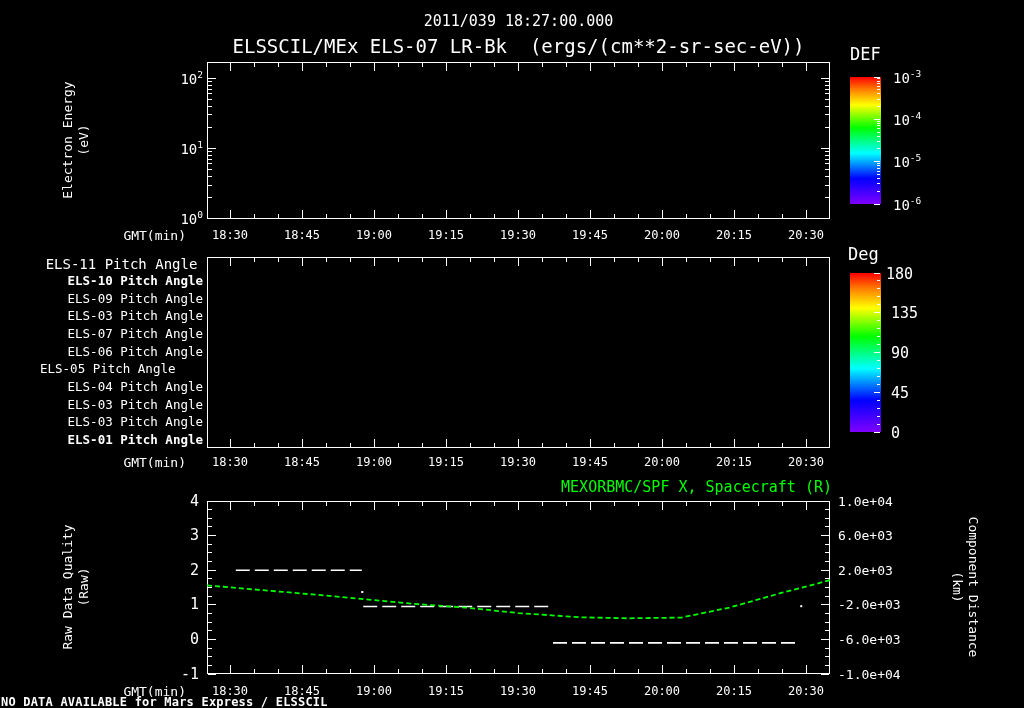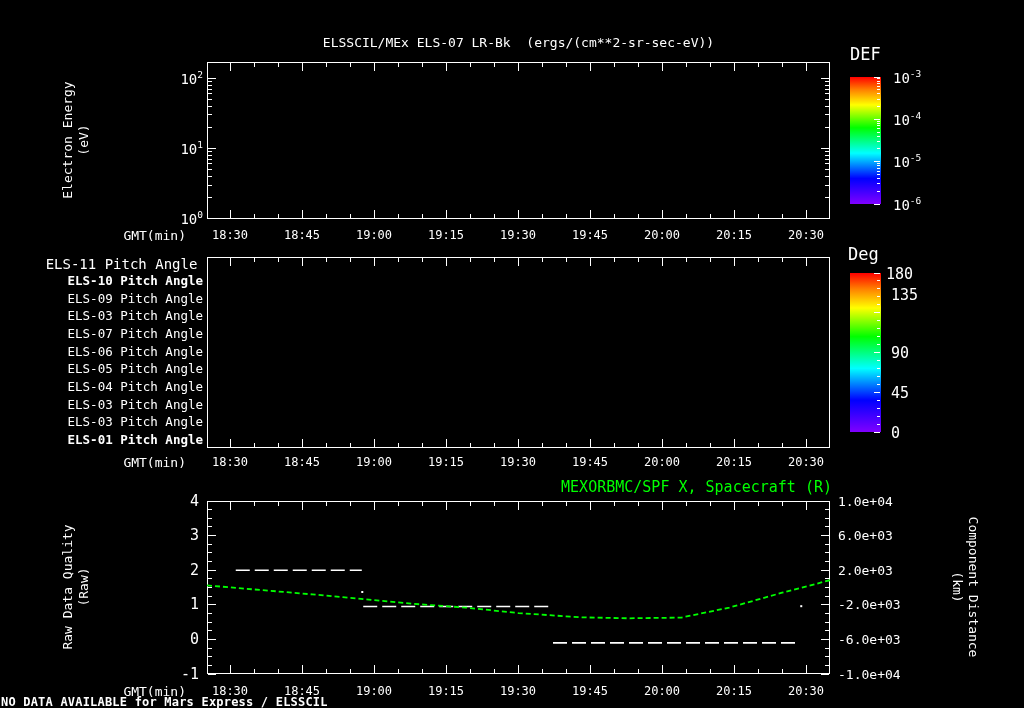--- a/index.html
+++ b/index.html
@@ -1,35 +1,36 @@
 <!DOCTYPE html>
 <html><head>
 <meta charset="utf-8">
 <style>
   html,body{margin:0;padding:0;background:#000;}
   .canvas{position:relative;width:1024px;height:708px;background:#000;overflow:hidden;
           font-family:"DejaVu Sans Mono","Liberation Mono",monospace;color:#fff;}
   .panel{position:absolute;border:1px solid #fff;background:#000;box-sizing:border-box;}
   .title1{position:absolute;left:207px;width:623px;top:12px;text-align:center;font-size:15px;}
-  .title2{position:absolute;left:160px;width:717px;top:35px;text-align:center;font-size:13px;white-space:pre;}
+  .title2{position:absolute;left:160px;width:717px;top:35px;text-align:center;font-size:19px;white-space:pre;}
   .vlabel{position:absolute;text-align:center;font-size:13px;line-height:16px;white-space:nowrap;}
   .rotccw{transform:translate(-50%,-50%) rotate(-90deg);}
   .rotcw{transform:translate(-50%,-50%) rotate(90deg);}
   .p3title{position:absolute;top:478px;font-size:15px;}
   .green{color:#00ff00;}
   .cbtitle{position:absolute;font-size:17px;}
   .footer{position:absolute;left:1px;top:695px;font-size:12px;font-weight:bold;letter-spacing:0.2px;}
   sup{font-size:0.68em;}
   svg{position:absolute;left:207px;top:501px;}
 </style>
 </head>
 <body>
 
 <div class="canvas" id="canvas">
 
+  <div class="title1">2011/039 18:27:00.000</div>
   <div class="title2">ELSSCIL/MEx ELS-07 LR-Bk  (ergs/(cm**2-sr-sec-eV))</div>
 
   <div class="vlabel rotccw" style="left:76px;top:140px;">
     <div>Electron Energy</div>
     <div>(eV)</div>
   </div>
 
   <div class="panel" id="panel1" style="left:207px;top:62px;width:623px;height:157px;"></div>
 
   <div class="panel" id="panel2" style="left:207px;top:257px;width:623px;height:191px;"></div>
@@ -283,21 +284,21 @@
     <div style="position: absolute; left: 208px; top: 155px; width: 4px; height: 1px; background: rgb(255, 255, 255);"></div>
     <div style="position: absolute; left: 825px; top: 155px; width: 4px; height: 1px; background: rgb(255, 255, 255);"></div>
     <div style="position: absolute; left: 208px; top: 151px; width: 4px; height: 1px; background: rgb(255, 255, 255);"></div>
     <div style="position: absolute; left: 825px; top: 151px; width: 4px; height: 1px; background: rgb(255, 255, 255);"></div>
     <div style="position: absolute; left: 40px; top: 256px; width: 163px; text-align: center; font-size: 14px; font-weight: normal;">ELS-11 Pitch Angle</div>
     <div style="position: absolute; left: 40px; top: 273px; width: 163px; text-align: right; font-size: 12.5px; font-weight: bold;">ELS-10 Pitch Angle</div>
     <div style="position: absolute; left: 40px; top: 291px; width: 163px; text-align: right; font-size: 12.5px; font-weight: normal;">ELS-09 Pitch Angle</div>
     <div style="position: absolute; left: 40px; top: 308px; width: 163px; text-align: right; font-size: 12.5px; font-weight: normal;">ELS-03 Pitch Angle</div>
     <div style="position: absolute; left: 40px; top: 326px; width: 163px; text-align: right; font-size: 12.5px; font-weight: normal;">ELS-07 Pitch Angle</div>
     <div style="position: absolute; left: 40px; top: 344px; width: 163px; text-align: right; font-size: 12.5px; font-weight: normal;">ELS-06 Pitch Angle</div>
-    <div style="position: absolute; left: 40px; top: 361px; width: 163px; text-align: right; font-size: 12.5px; font-weight: normal;">ELS-05 Pitch Angle</div>
+    <div style="position: absolute; left: 40px; top: 361px; width: 163px; font-size: 12.5px; font-weight: normal;">ELS-05 Pitch Angle</div>
     <div style="position: absolute; left: 40px; top: 379px; width: 163px; text-align: right; font-size: 12.5px; font-weight: normal;">ELS-04 Pitch Angle</div>
     <div style="position: absolute; left: 40px; top: 397px; width: 163px; text-align: right; font-size: 12.5px; font-weight: normal;">ELS-03 Pitch Angle</div>
     <div style="position: absolute; left: 40px; top: 414px; width: 163px; text-align: right; font-size: 12.5px; font-weight: normal;">ELS-03 Pitch Angle</div>
     <div style="position: absolute; left: 40px; top: 432px; width: 163px; text-align: right; font-size: 12.5px; font-weight: bold;">ELS-01 Pitch Angle</div>
     <div style="position: absolute; left: 208px; top: 674px; width: 8px; height: 1px; background: rgb(255, 255, 255);"></div>
     <div style="position: absolute; left: 208px; top: 665px; width: 4px; height: 1px; background: rgb(255, 255, 255);"></div>
     <div style="position: absolute; left: 208px; top: 656px; width: 4px; height: 1px; background: rgb(255, 255, 255);"></div>
     <div style="position: absolute; left: 208px; top: 648px; width: 4px; height: 1px; background: rgb(255, 255, 255);"></div>
     <div style="position: absolute; left: 208px; top: 639px; width: 8px; height: 1px; background: rgb(255, 255, 255);"></div>
     <div style="position: absolute; left: 208px; top: 630px; width: 4px; height: 1px; background: rgb(255, 255, 255);"></div>
@@ -377,21 +378,21 @@
     <div style="position: absolute; left: 877px; top: 183px; width: 3px; height: 1px; background: rgb(255, 255, 255);"></div>
     <div style="position: absolute; left: 877px; top: 178px; width: 3px; height: 1px; background: rgb(255, 255, 255);"></div>
     <div style="position: absolute; left: 877px; top: 174px; width: 3px; height: 1px; background: rgb(255, 255, 255);"></div>
     <div style="position: absolute; left: 877px; top: 171px; width: 3px; height: 1px; background: rgb(255, 255, 255);"></div>
     <div style="position: absolute; left: 877px; top: 168px; width: 3px; height: 1px; background: rgb(255, 255, 255);"></div>
     <div style="position: absolute; left: 877px; top: 165px; width: 3px; height: 1px; background: rgb(255, 255, 255);"></div>
     <div style="position: absolute; left: 877px; top: 163px; width: 3px; height: 1px; background: rgb(255, 255, 255);"></div>
     <div style="position: absolute; left: 874px; top: 273px; width: 6px; height: 1px; background: rgb(255, 255, 255);"></div>
     <div style="position: absolute; left: 886px; top: 265px; font-size: 15px;">180</div>
     <div style="position: absolute; left: 874px; top: 312px; width: 6px; height: 1px; background: rgb(255, 255, 255);"></div>
-    <div style="position: absolute; left: 891px; top: 286px; font-size: 15px;">135</div>
+    <div style="position: absolute; left: 891px; top: 304px; font-size: 15px;">135</div>
     <div style="position: absolute; left: 874px; top: 352px; width: 6px; height: 1px; background: rgb(255, 255, 255);"></div>
     <div style="position: absolute; left: 891px; top: 344px; font-size: 15px;">90</div>
     <div style="position: absolute; left: 874px; top: 392px; width: 6px; height: 1px; background: rgb(255, 255, 255);"></div>
     <div style="position: absolute; left: 891px; top: 384px; font-size: 15px;">45</div>
     <div style="position: absolute; left: 874px; top: 432px; width: 6px; height: 1px; background: rgb(255, 255, 255);"></div>
     <div style="position: absolute; left: 891px; top: 424px; font-size: 15px;">0</div>
     <div style="position: absolute; left: 877px; top: 424px; width: 3px; height: 1px; background: rgb(255, 255, 255);"></div>
     <div style="position: absolute; left: 877px; top: 416px; width: 3px; height: 1px; background: rgb(255, 255, 255);"></div>
     <div style="position: absolute; left: 877px; top: 408px; width: 3px; height: 1px; background: rgb(255, 255, 255);"></div>
     <div style="position: absolute; left: 877px; top: 400px; width: 3px; height: 1px; background: rgb(255, 255, 255);"></div>

